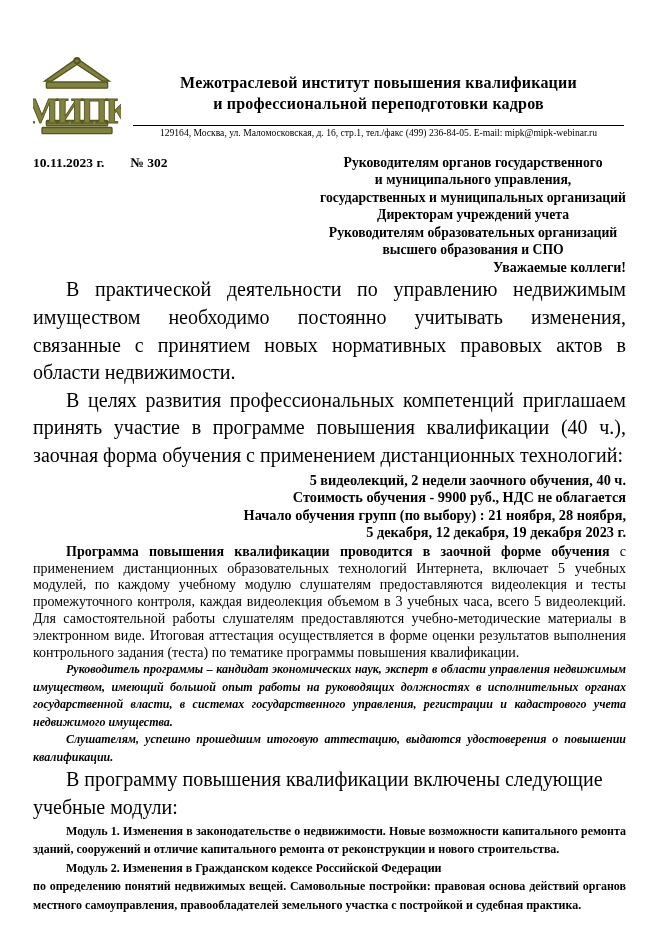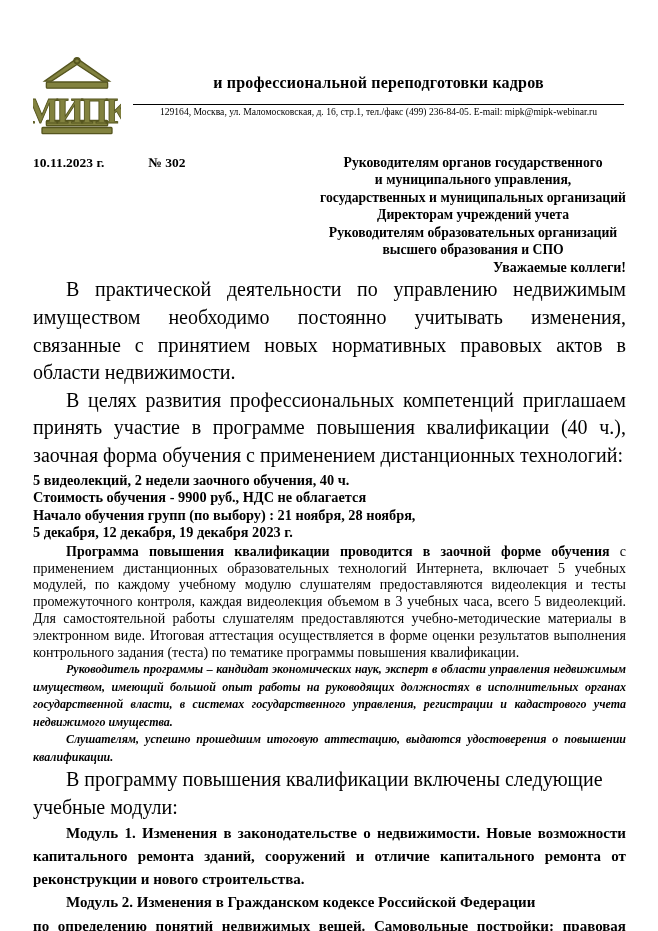--- a/index.html
+++ b/index.html
@@ -58,21 +58,21 @@
     justify-content: space-between;
     align-items: flex-start;
     margin-top: 12px;
   }
   .date-num {
     font-weight: bold;
     font-size: 13.5px;
     white-space: nowrap;
     padding-top: 1px;
   }
-  .doc-number { margin-left: 44px; }
+  .doc-number { margin-left: 26px; }
   .recipients {
     font-weight: bold;
     font-size: 13.7px;
     line-height: 1.27;
     text-align: center;
   }
 
   
   .greeting {
     text-align: right;
@@ -96,21 +96,21 @@
   }
   .course-title {
     margin-top: 13px;
     text-align: center;
     font-weight: bold;
     font-size: 18.5px;
     line-height: 1.24;
   }
   .course-details {
     margin-top: 2px;
-    text-align: left;
+    text-align: right;
     font-weight: bold;
     font-size: 14.3px;
     line-height: 1.23;
   }
   p.italic-para {
     margin: 0;
     font-size: 12px;
     line-height: 1.46;
     text-align: justify;
     text-indent: 33px;
@@ -119,21 +119,21 @@
   }
   p.intro-para {
     margin: 0;
     font-size: 20px;
     line-height: 1.38;
     text-align: left;
     text-indent: 33px;
   }
   p.module-para {
     margin: 0;
-    font-size: 15px;
+    font-size: 12px;
     line-height: 1.55;
     text-align: justify;
     text-indent: 33px;
     font-weight: bold;
   }
 </style>
 </head>
 <body>
 
 <div class="page">
@@ -150,20 +150,21 @@
           <rect x="15" y="32" width="70" height="7" rx="1"></rect>
 
           <rect x="15" y="76" width="70" height="6" rx="1"></rect>
           <rect x="10" y="84" width="80" height="7" rx="1"></rect>
         </g>
 
         <text x="50" y="73" text-anchor="middle" font-size="40" font-weight="bold" style="font-family:'Liberation Serif','DejaVu Serif',serif; letter-spacing:-3px;" fill="#82823f" stroke="#55551f" stroke-width="1" transform="translate(0,2) scale(1,1.05)">МИПК</text>
       </svg>
     </div>
     <div class="head-right">
+      <div class="inst-name">Межотраслевой институт повышения квалификации</div>
       <div class="inst-name">и профессиональной переподготовки кадров</div>
       <hr class="head-rule">
       <div class="address-line">129164, Москва, ул. Маломосковская, д. 16, стр.1, тел./факс (499) 236-84-05. E-mail: mipk@mipk-webinar.ru</div>
     </div>
   </header>
 
   <div class="meta-row">
     <div class="date-num">
       <span>10.11.2023 г.</span><span class="doc-number">№ 302</span>
     </div>

